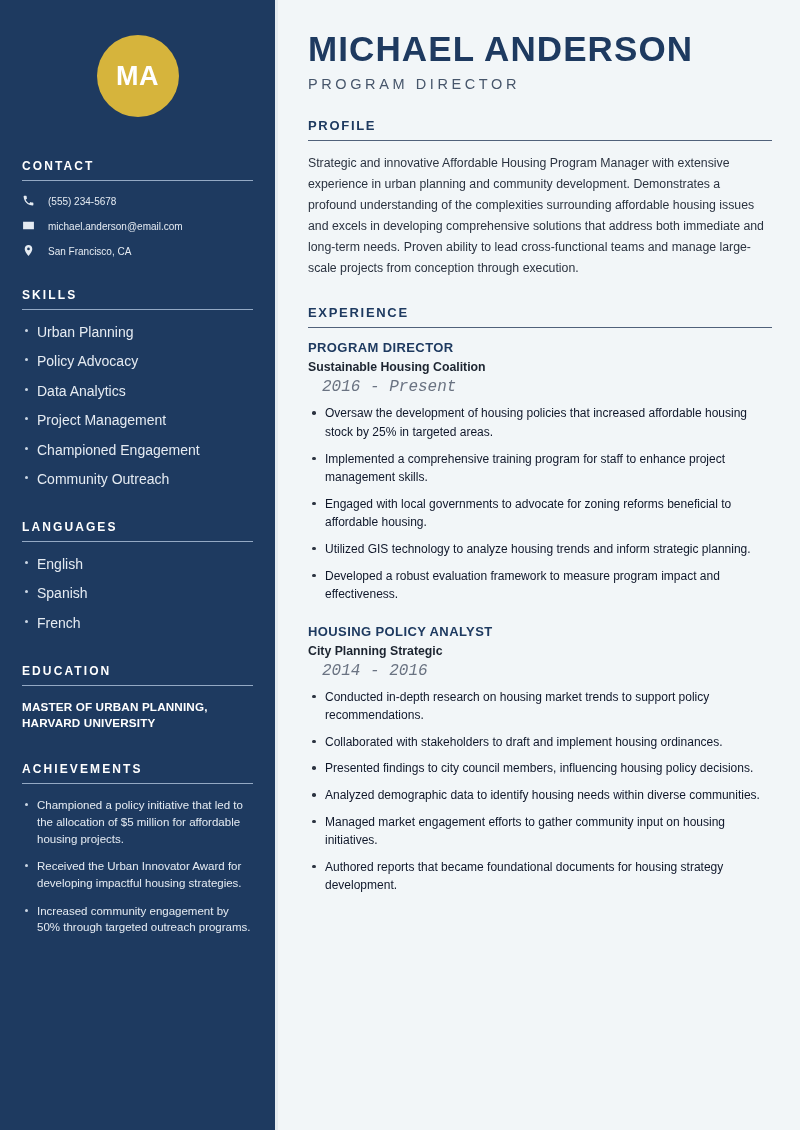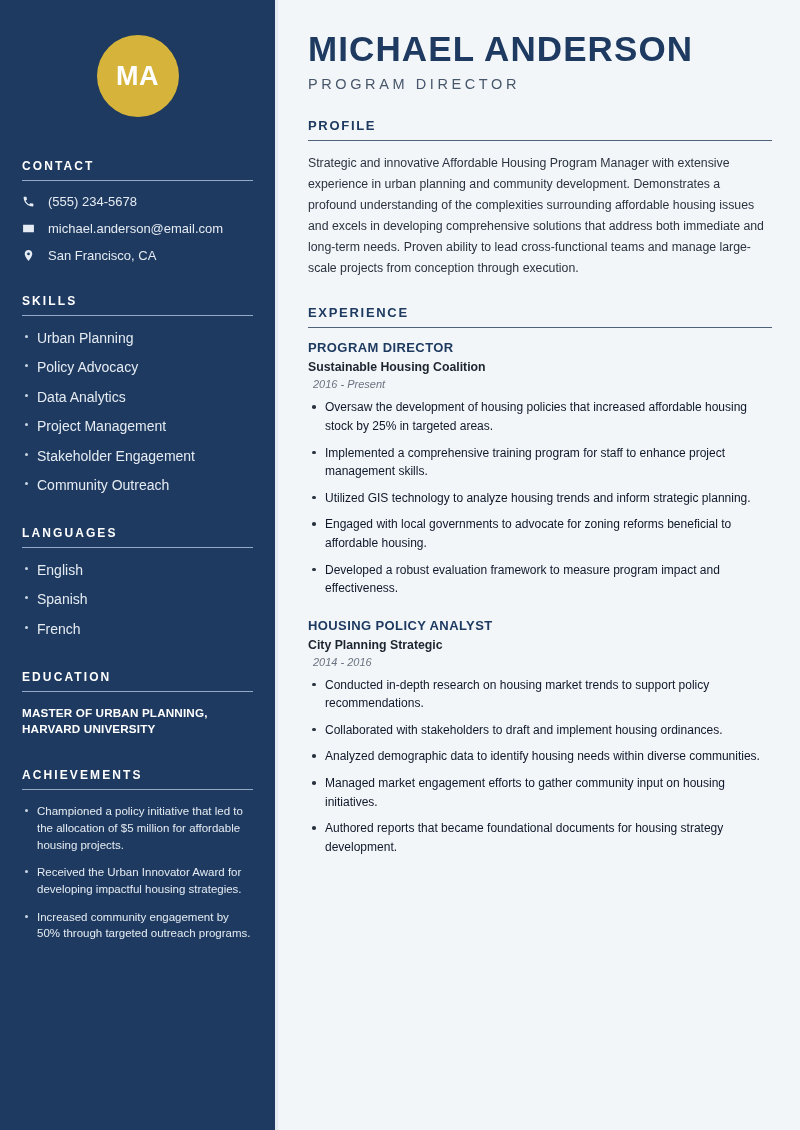--- a/index.html
+++ b/index.html
@@ -59,24 +59,24 @@
     letter-spacing: 2.1px;
     margin: 0 0 7px 0;
   }
   .side-rule {
     height: 1px;
     background: #94a9c4;
     margin-bottom: 13px;
   }
   .contact-row {
     display: flex;
-    align-items: center;
+    align-items: flex-end;
     margin-bottom: 12px;
     color: #e5ebf2;
-    font-size: 13px;
+    font-size: 10px;
   }
   .contact-ico {
     width: 20px;
     min-width: 20px;
     display: flex;
     align-items: center;
     justify-content: flex-start;
     margin-right: 6px;
   }
   .contact-ico svg { display: block; }
@@ -166,23 +166,24 @@
     margin: 0 0 5px 0;
   }
   .job-org {
     color: #1c2430;
     font-size: 12.3px;
     font-weight: bold;
     margin: 0 0 4px 0;
   }
   .job-date {
     color: #6a7382;
-    font-size: 11px;
+    font-size: 16px;
     font-style: italic;
-    margin: 0 0 8px 5px;
+    margin: 0 0 8px 14px;
+    font-family: Liberation Mono, monospace;
   }
   .job-list {
     list-style: none;
     margin: 0;
     padding: 0;
   }
   .job-list li {
     position: relative;
     padding-left: 17px;
     color: #0f172a;
@@ -250,21 +251,21 @@
     </section>
 
     <section class="side-section sp-skills">
       <h2 class="side-head">SKILLS</h2>
       <div class="side-rule"></div>
       <ul class="side-list">
         <li>Urban Planning</li>
         <li>Policy Advocacy</li>
         <li>Data Analytics</li>
         <li>Project Management</li>
-        <li>Stakeholder Engagement</li>
+        <li>Championed Engagement</li>
         <li>Community Outreach</li>
       </ul>
     </section>
 
     <section class="side-section sp-lang">
       <h2 class="side-head">LANGUAGES</h2>
       <div class="side-rule"></div>
       <ul class="side-list">
         <li>English</li>
         <li>Spanish</li>
@@ -305,33 +306,34 @@
       <h2 class="main-head">EXPERIENCE</h2>
       <div class="main-rule"></div>
 
       <div class="job">
         <h3 class="job-title">PROGRAM DIRECTOR</h3>
         <div class="job-org">Sustainable Housing Coalition</div>
         <div class="job-date">2016 - Present</div>
         <ul class="job-list">
           <li>Oversaw the development of housing policies that increased affordable housing stock by 25% in targeted areas.</li>
           <li>Implemented a comprehensive training program for staff to enhance project management skills.</li>
+          <li>Engaged with local governments to advocate for zoning reforms beneficial to affordable housing.</li>
           <li>Utilized GIS technology to analyze housing trends and inform strategic planning.</li>
-          <li>Engaged with local governments to advocate for zoning reforms beneficial to affordable housing.</li>
           <li>Developed a robust evaluation framework to measure program impact and effectiveness.</li>
         </ul>
       </div>
 
       <div class="job">
         <h3 class="job-title">HOUSING POLICY ANALYST</h3>
         <div class="job-org">City Planning Strategic</div>
         <div class="job-date">2014 - 2016</div>
         <ul class="job-list">
           <li>Conducted in-depth research on housing market trends to support policy recommendations.</li>
           <li>Collaborated with stakeholders to draft and implement housing ordinances.</li>
+          <li>Presented findings to city council members, influencing housing policy decisions.</li>
           <li>Analyzed demographic data to identify housing needs within diverse communities.</li>
           <li>Managed market engagement efforts to gather community input on housing initiatives.</li>
           <li>Authored reports that became foundational documents for housing strategy development.</li>
         </ul>
       </div>
 
     </section>
   </main>
 
 </div>

